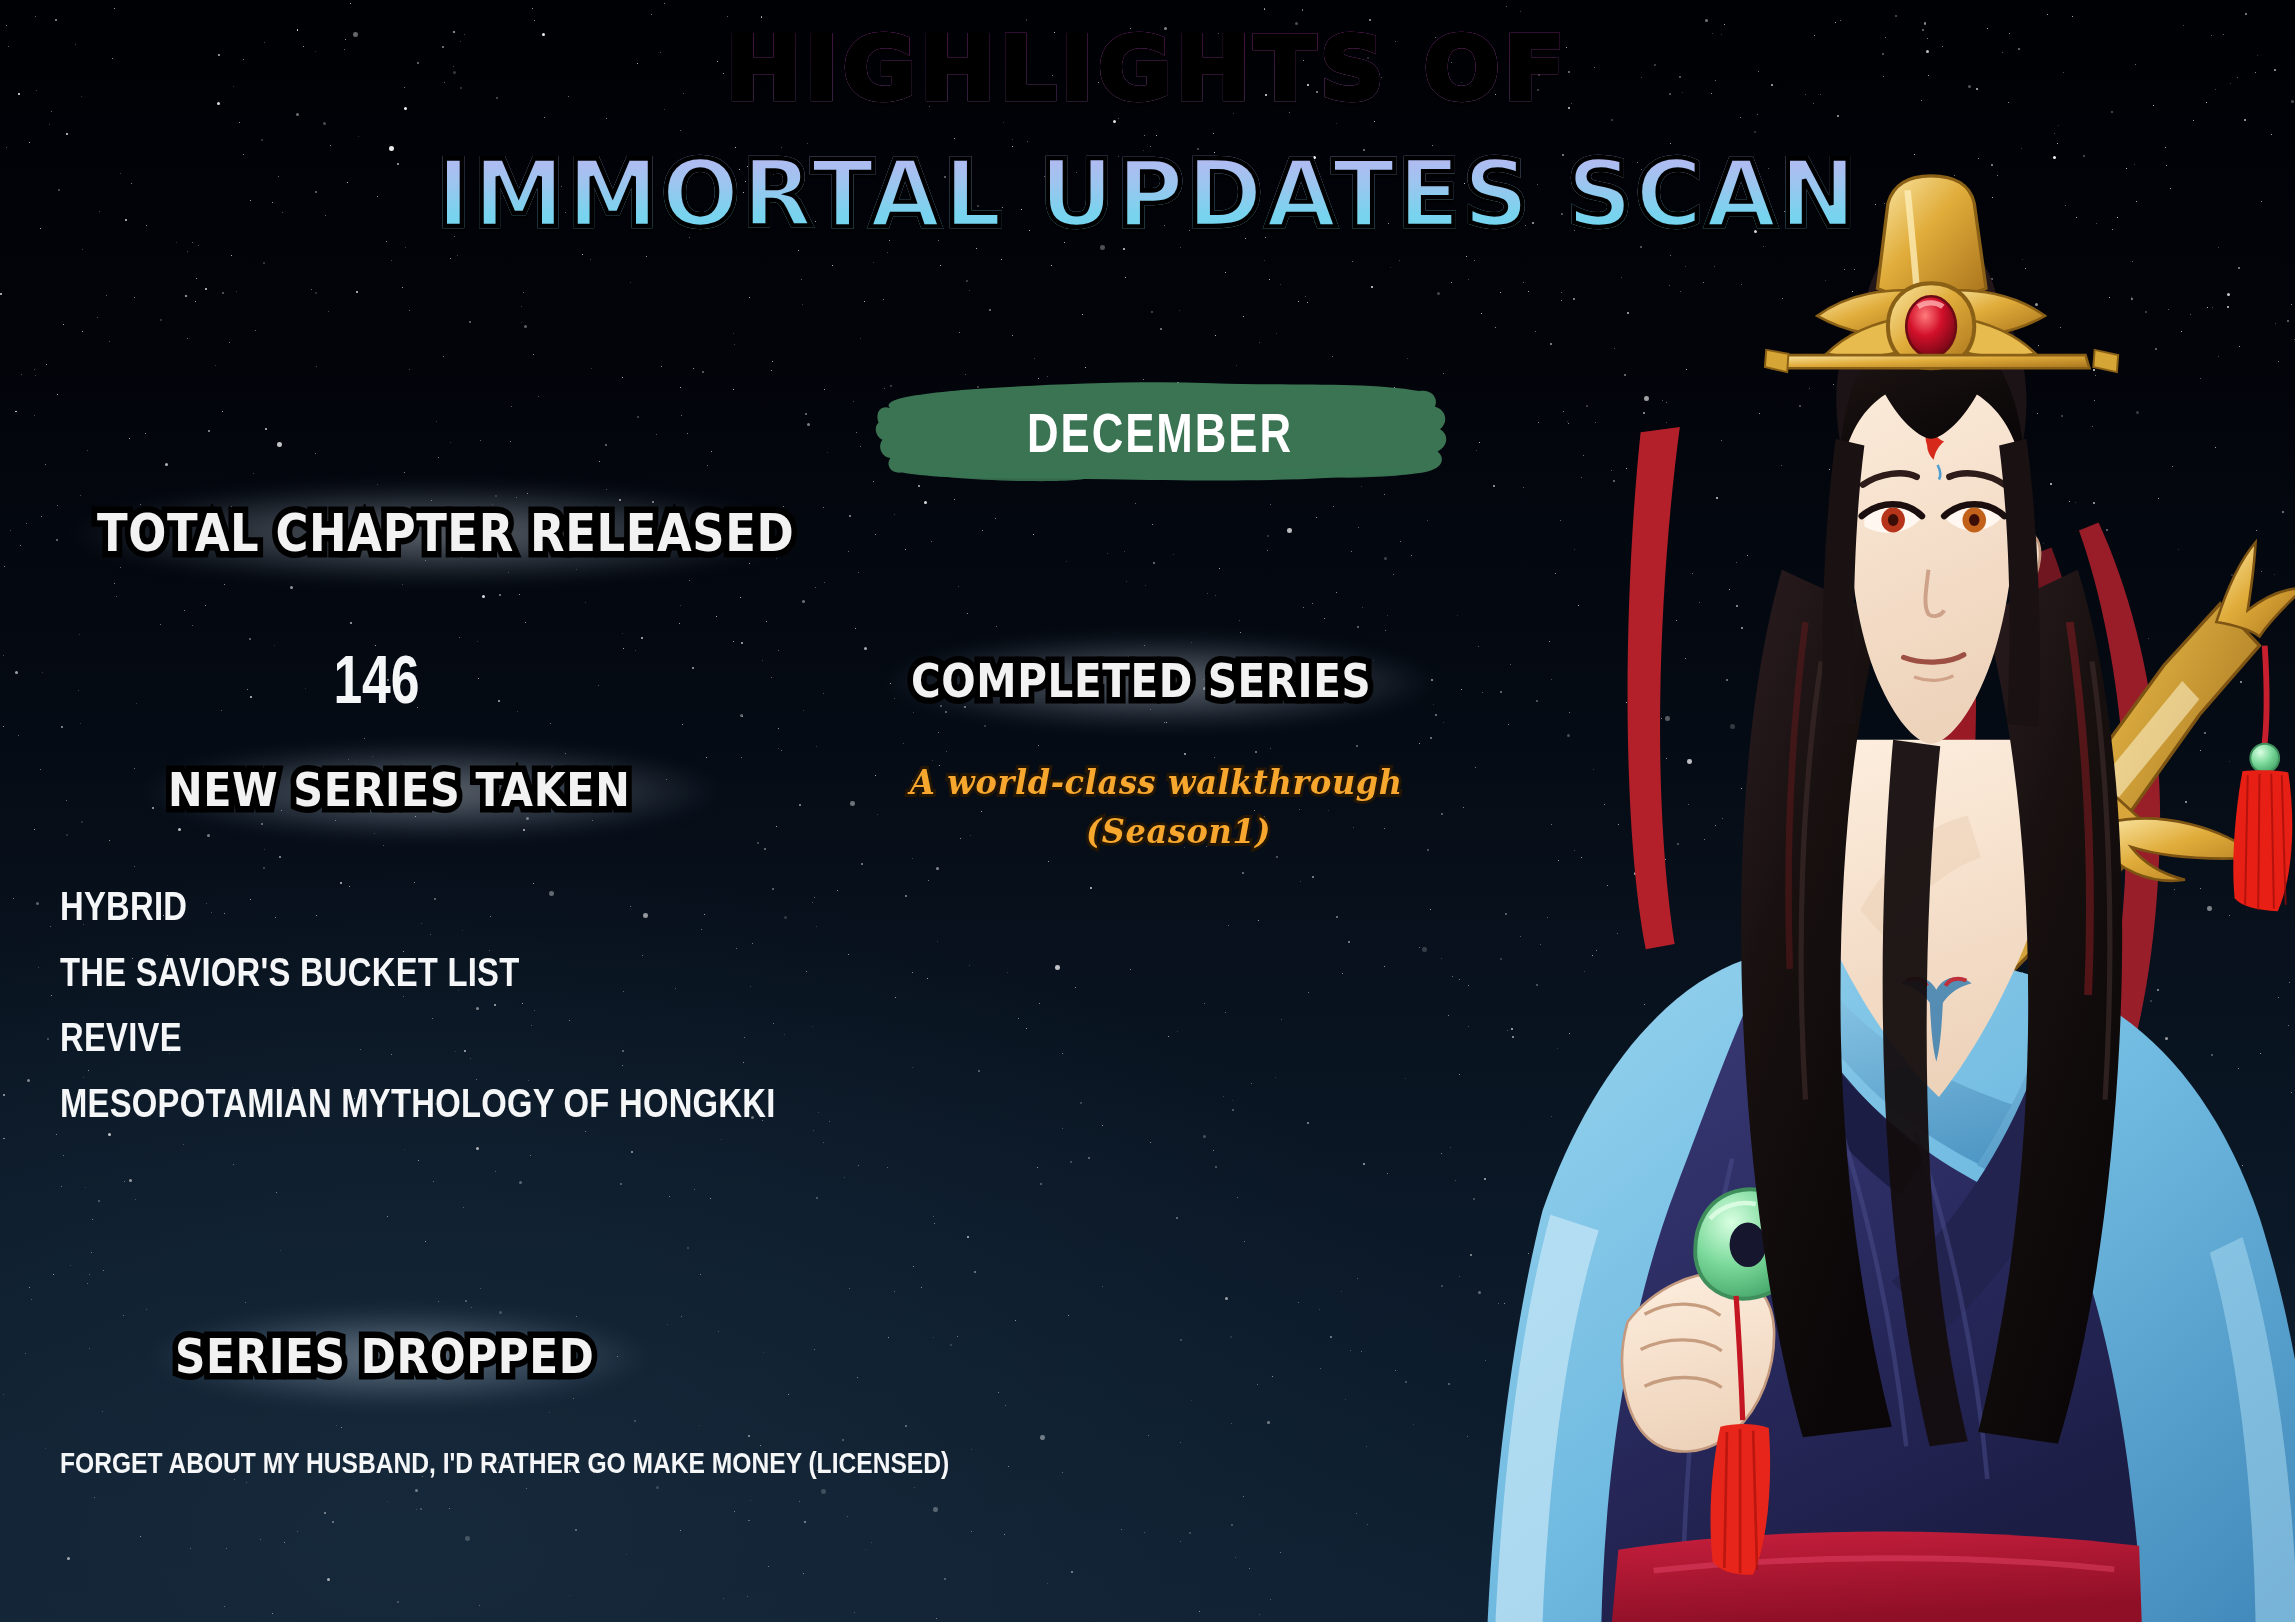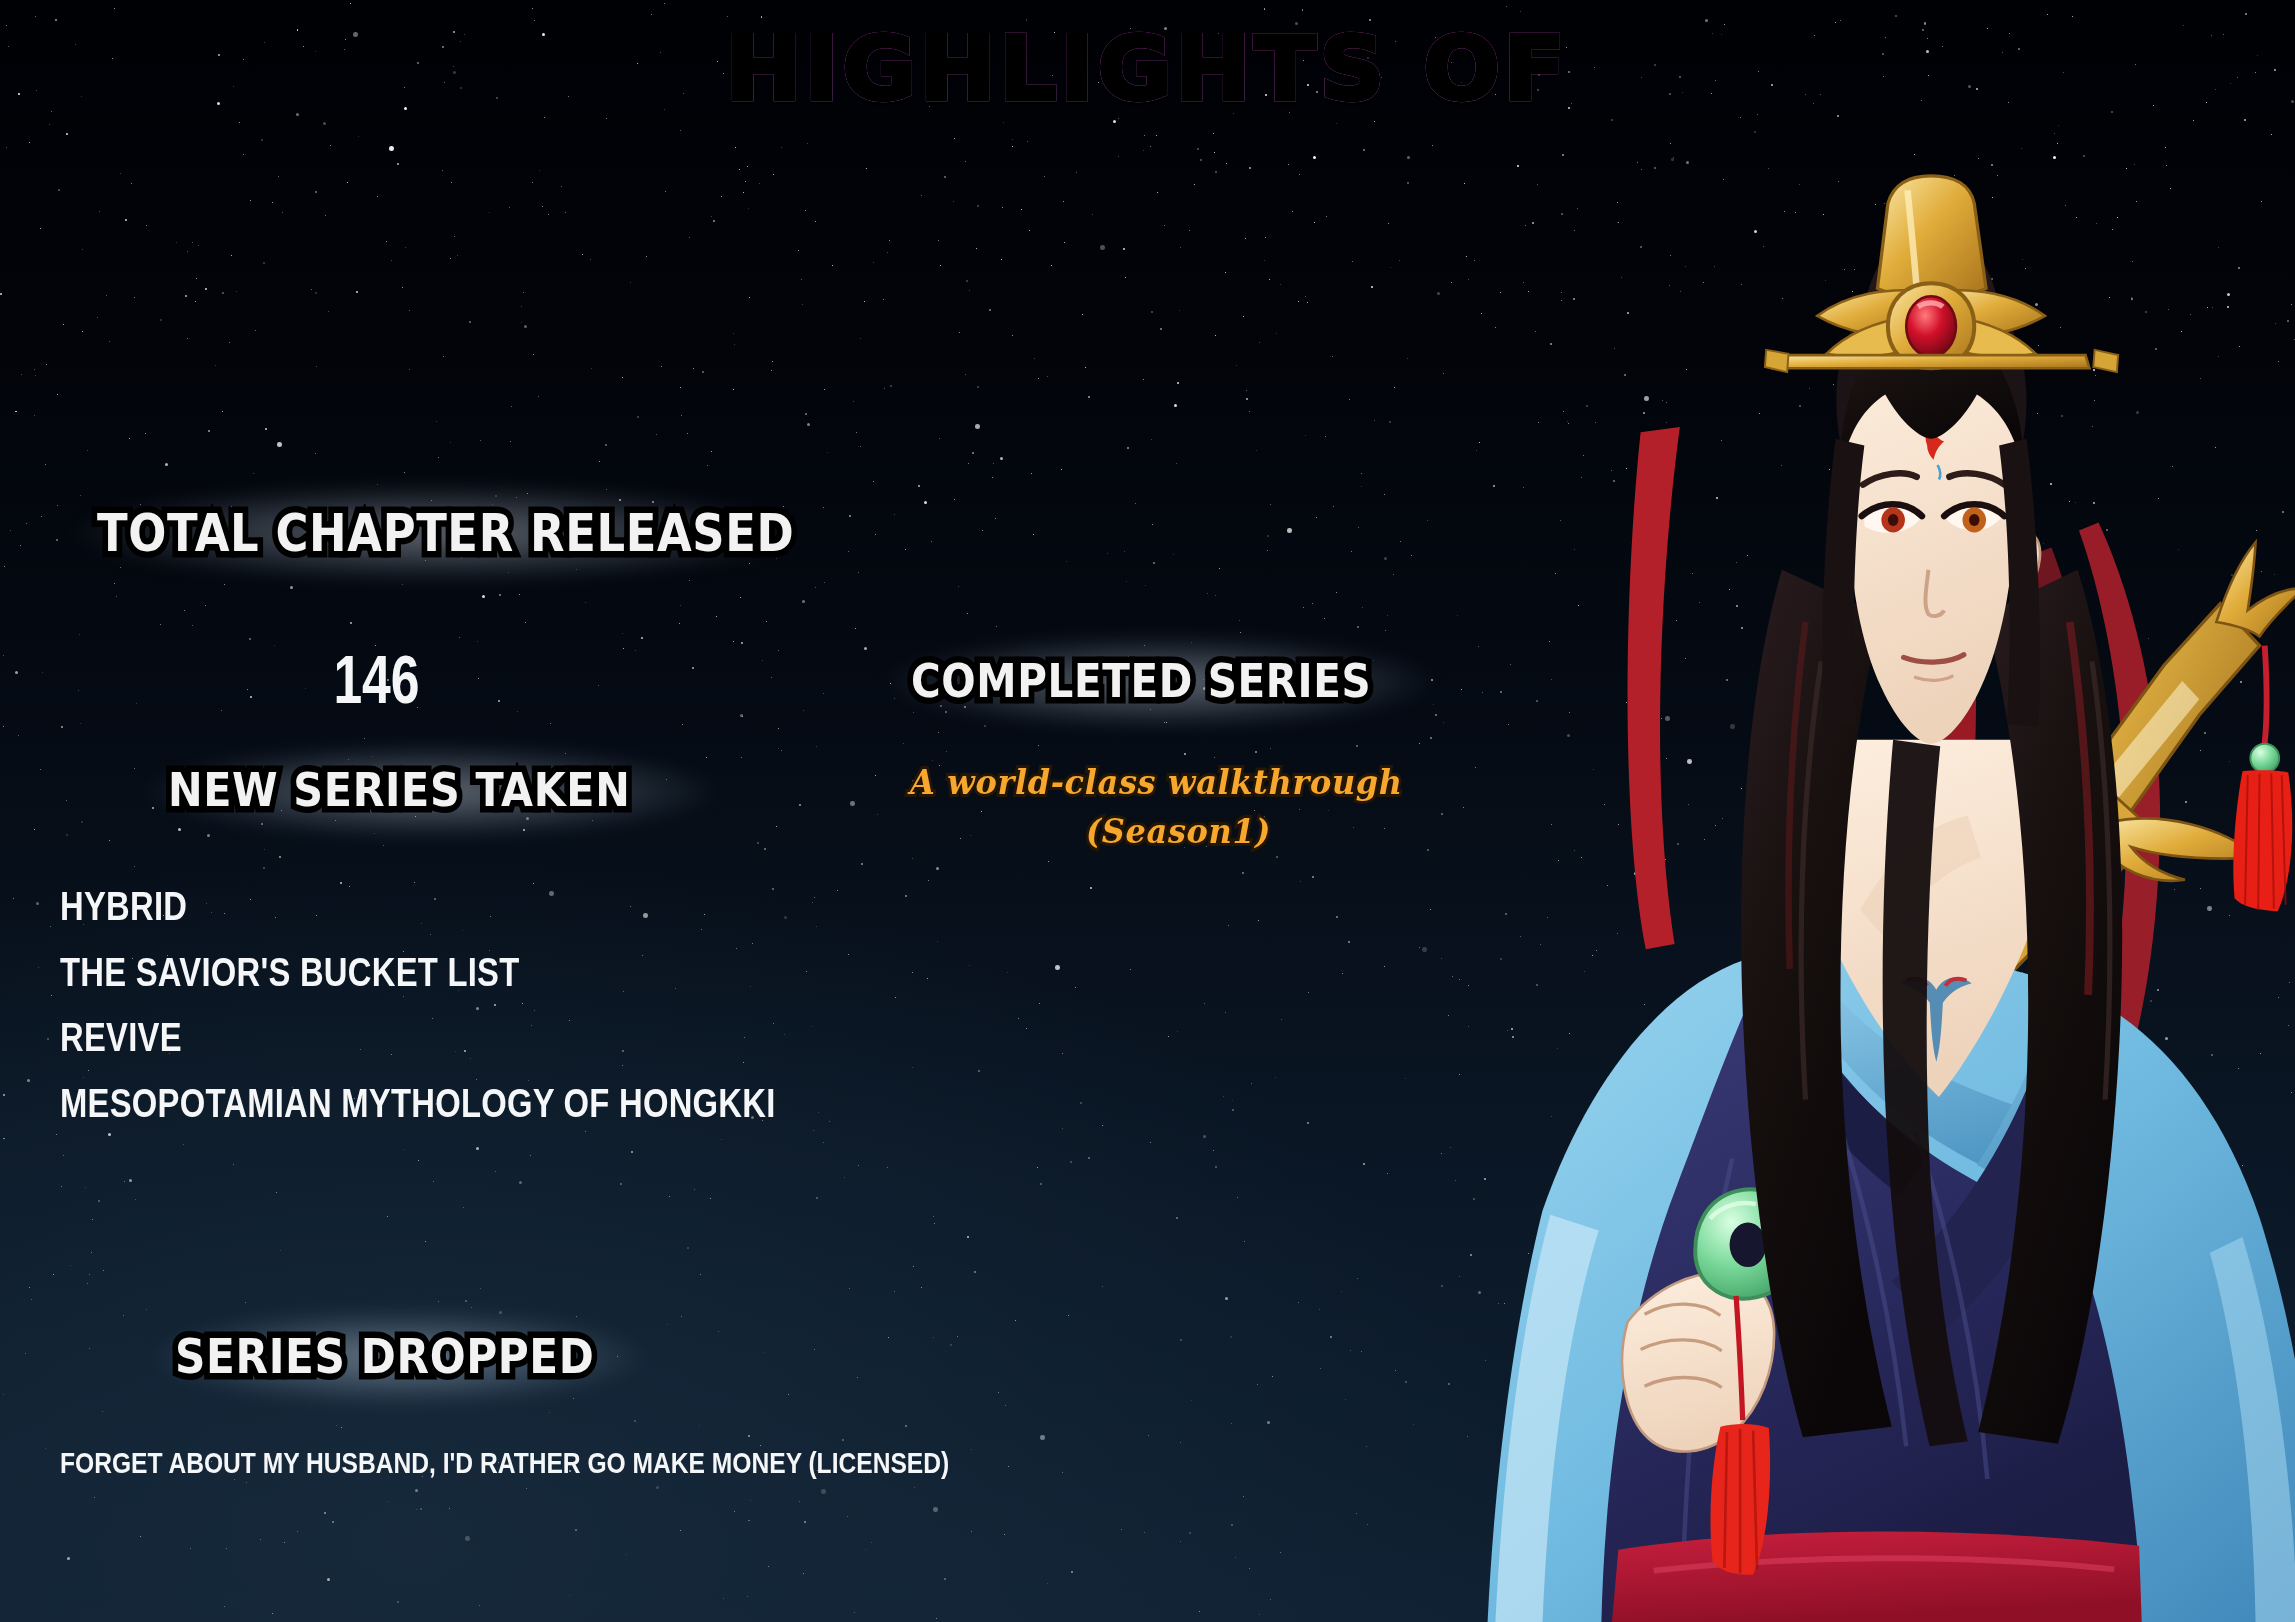--- a/index.html
+++ b/index.html
@@ -1785,21 +1785,36 @@
       <span style="left:330px;top:804px;width:1.4px;height:1.4px;opacity:0.32;"></span>
       <span style="left:1682px;top:92px;width:1.4px;height:1.4px;opacity:0.26;"></span>
       <span style="left:1467px;top:1436px;width:1.4px;height:1.4px;opacity:0.43;"></span>
       <span style="left:2087px;top:1014px;width:1.4px;height:1.4px;opacity:0.46;"></span>
       <span style="left:2136px;top:411px;width:3.3px;height:3.3px;opacity:0.23;"></span>
       <span style="left:1991px;top:164px;width:2.2px;height:2.2px;opacity:0.61;"></span>
       <span style="left:1665px;top:859px;width:1.4px;height:1.4px;opacity:0.67;"></span>
     </div>
 
   <div class="title-wrap t1">HIGHLIGHTS OF</div>
-
+  <div class="title-wrap t2">IMMORTAL UPDATES SCAN</div>
+
+  <div class="brush">
+    <svg viewBox="0 0 880 175" preserveAspectRatio="none">
+      <path fill="#3a7453" d="M28,52 C14,46 4,58 10,74 C2,80 6,96 16,100 C8,110 14,126 28,128
+        C20,140 30,152 46,150 C120,163 250,158 360,160 C470,162 600,164 700,158
+        C760,154 820,156 850,148 C872,142 876,128 864,118 C880,110 882,92 868,84
+        C882,72 876,54 860,50 C866,36 854,22 836,26 C760,12 640,18 520,14
+        C400,10 270,16 170,22 C110,26 60,32 40,38 C26,42 22,48 28,52 Z"></path>
+      <path fill="#3a7453" d="M60,148 C90,156 160,162 240,163 C300,164 340,160 330,156
+        C300,150 200,148 120,146 C90,145 62,146 60,148 Z" opacity=".9"></path>
+      <path fill="#3a7453" d="M600,150 C660,158 740,160 800,155 C830,152 840,148 820,145
+        C760,140 660,142 612,146 C600,147 596,149 600,150 Z" opacity=".9"></path>
+    </svg>
+    <div class="brush-label">DECEMBER</div>
+  </div>
 
   <div class="heading-glow" id="g-total"></div>
   <div class="heading" id="h-total">TOTAL CHAPTER RELEASED</div>
   <div class="cond" id="chapter-count">146</div>
 
   <div class="heading-glow" id="g-new"></div>
   <div class="heading" id="h-new">NEW SERIES TAKEN</div>
   <div class="cond series-item" id="s0">HYBRID</div>
   <div class="cond series-item" id="s1">THE SAVIOR'S BUCKET LIST</div>
   <div class="cond series-item" id="s2">REVIVE</div>

